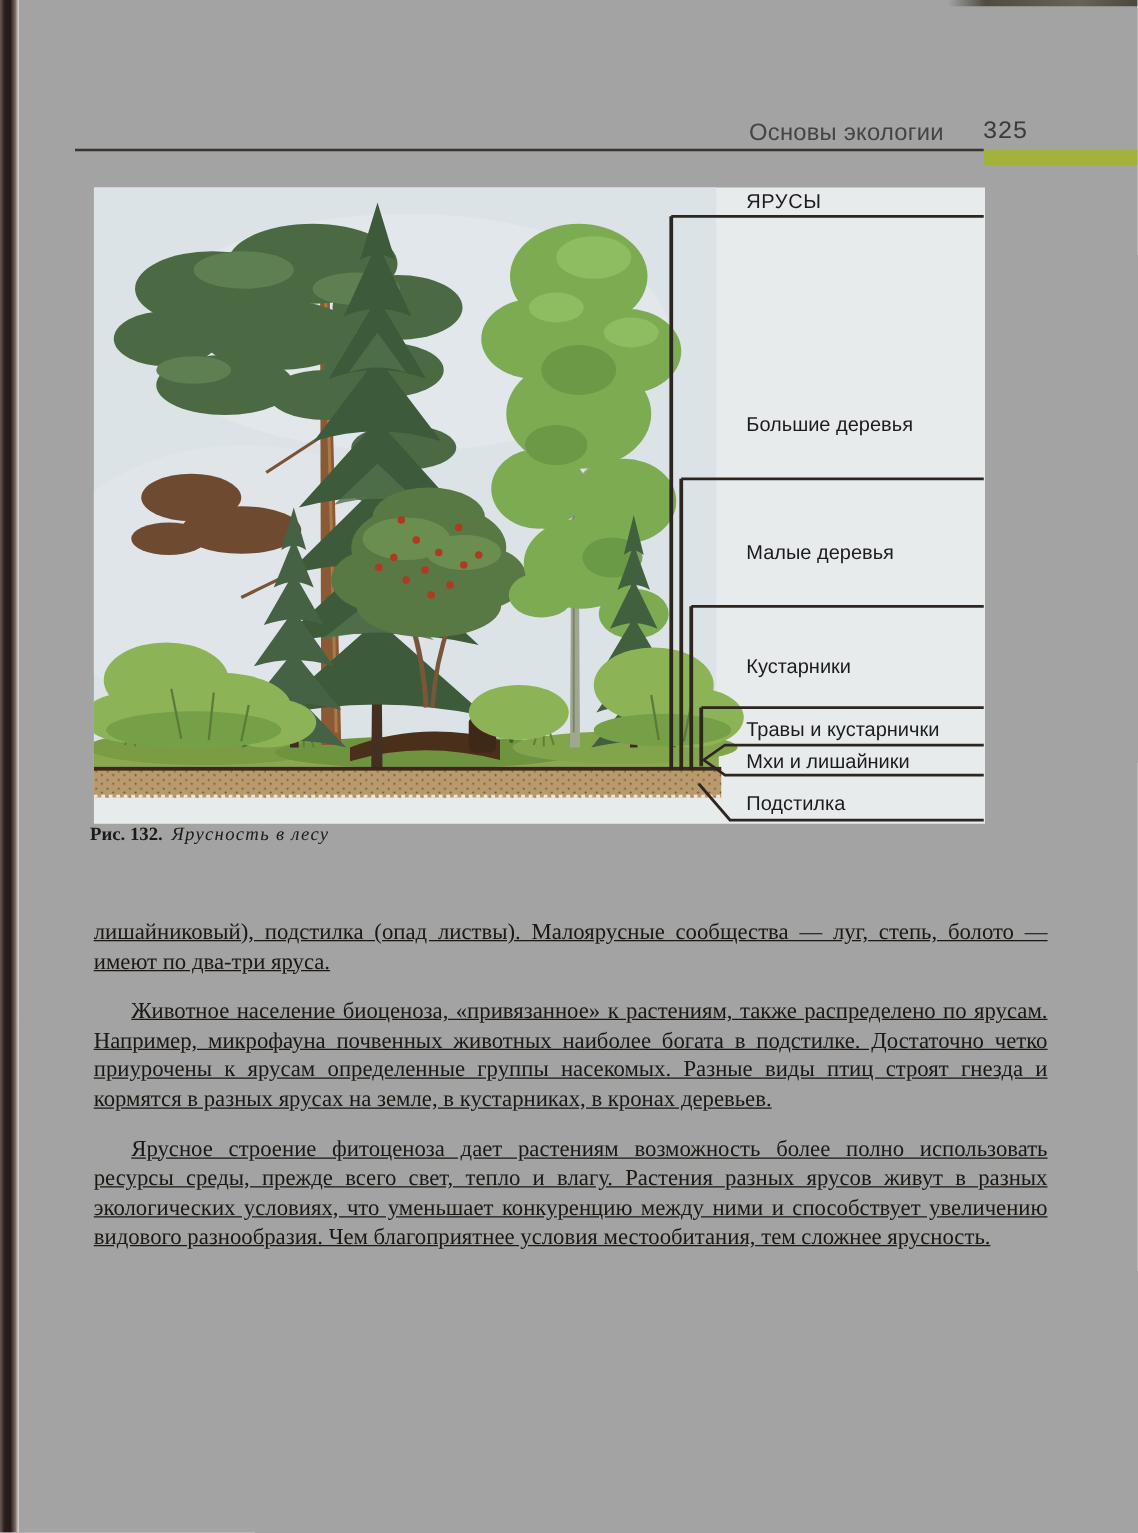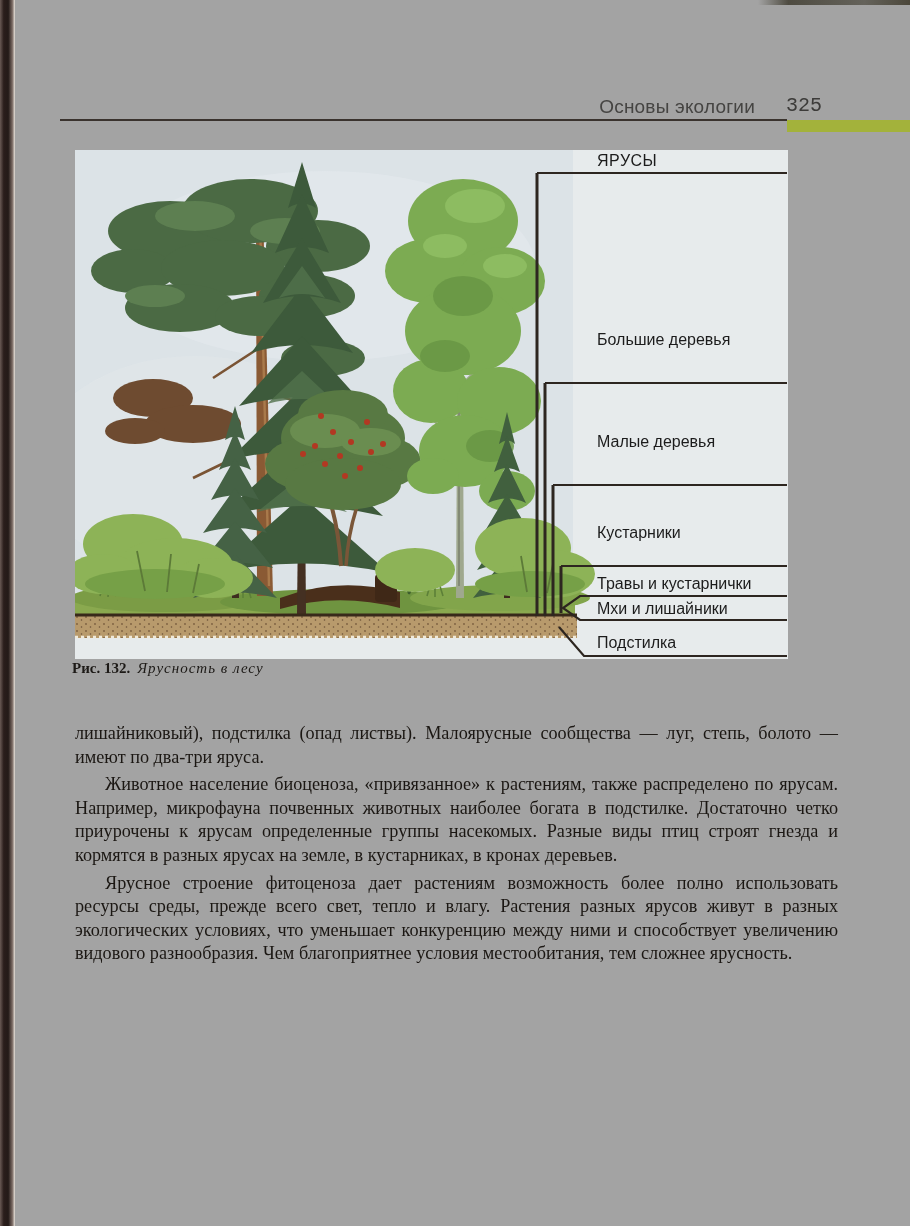--- a/index.html
+++ b/index.html
@@ -51,21 +51,21 @@
     font-size:15px;color:#1d1a17;
   }
   .cap-num{font-weight:bold;margin-right:7px;}
   .cap-italic{font-style:italic;letter-spacing:1px;}
   
   .bodytext{
     position:absolute;left:75px;top:718px;width:763px;
     font-size:18.2px;line-height:23.6px;color:#1b1713;
     text-align:justify;
   }
-  .bodytext p{margin:4px 0 4px 0;text-indent:30px;}
+  .bodytext p{margin:16px 0 4px 0;text-indent:30px;text-decoration:underline;}
   .bodytext p.noindent{text-indent:0;}
   .term{font-style:italic;}
 </style>
 </head>
 <body>
 
 <div class="page">
   <div class="gutter"></div>
   <div class="top-strip"></div>
 

